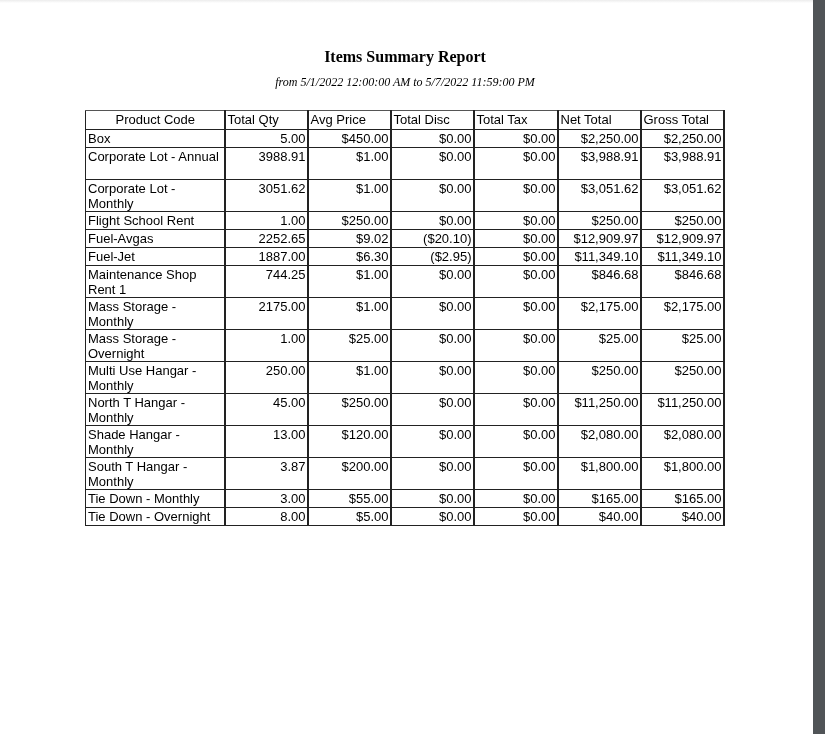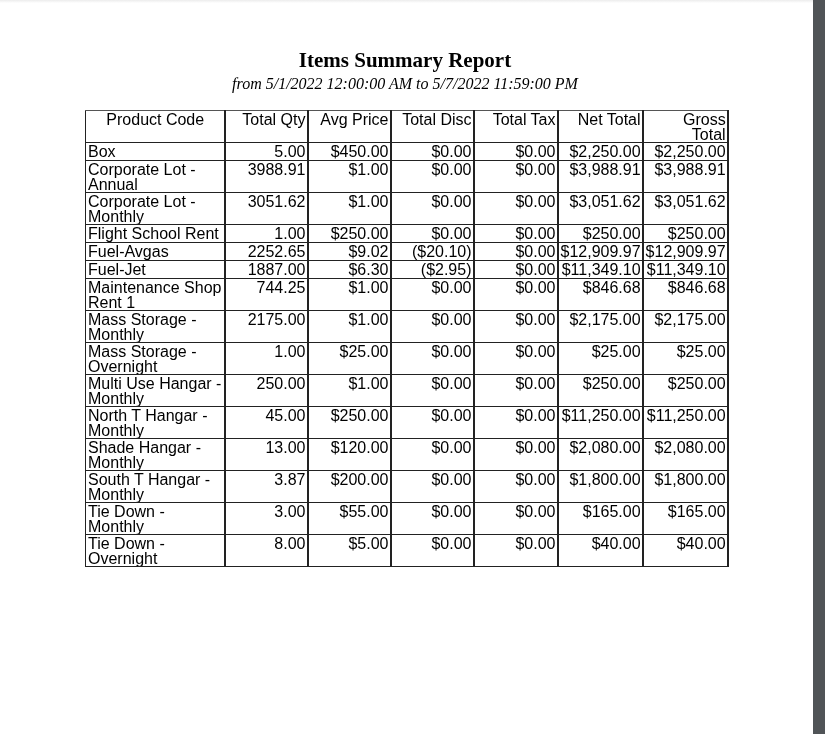--- a/index.html
+++ b/index.html
@@ -6,38 +6,38 @@
   body {
     width: 825px; height: 734px; overflow: hidden; position: relative;
     background: #ffffff;
     font-family: "Liberation Sans", sans-serif;
   }
   .top-edge { position: absolute; left: 0; top: 0; width: 813px; height: 3px; background: linear-gradient(#ececec, #ffffff); }
   .page { position: absolute; left: 0; top: 0; width: 813px; height: 734px; background: #fff; }
   .side-strip { position: absolute; left: 813px; top: 0; width: 12px; height: 734px; background: #505457; }
   .title {
     position: absolute; left: 0; width: 810px; top: 48px; text-align: center;
-    font-family: "Liberation Serif", serif; font-weight: bold; font-size: 21px; color: #000;
+    font-family: "Liberation Serif", serif; font-weight: bold; font-size: 16px; color: #000;
   }
   .subtitle {
     position: absolute; left: 0; width: 810px; top: 75px; text-align: center;
-    font-family: "Liberation Serif", serif; font-style: italic; font-size: 16px; color: #000;
+    font-family: "Liberation Serif", serif; font-style: italic; font-size: 12px; color: #000;
   }
   table.report {
     position: absolute; left: 85px; top: 110px;
     border-collapse: collapse; table-layout: fixed;
-    font-size: 16px; line-height: 15px; color: #000;
+    font-size: 13px; line-height: 15px; color: #000;
     border-left: 1.5px solid #222; border-top: 1.5px solid #555;
   }
   table.report td, table.report th {
     border-right: 2px solid #222; border-bottom: 1.5px solid #222;
     padding: 1px 1px 0 2px; vertical-align: top; font-weight: normal;
     white-space: normal; overflow: hidden;
   }
-  table.report th { text-align: right; height: 17px; }
+  table.report th { text-align: left; height: 17px; }
   table.report th.c-code { text-align: center; }
   table.report td.num { text-align: right; }
   table.report td.code { text-align: left; }
   col.c0 { width: 139px; } col.c1 { width: 83px; } col.c2 { width: 83px; }
   col.c3 { width: 83px; } col.c4 { width: 84px; } col.c5 { width: 83px; } col.c6 { width: 83px; }
   tr.single td { height: 16px; }
   tr.double td { height: 30px; }
 </style>
 </head>
 <body>

